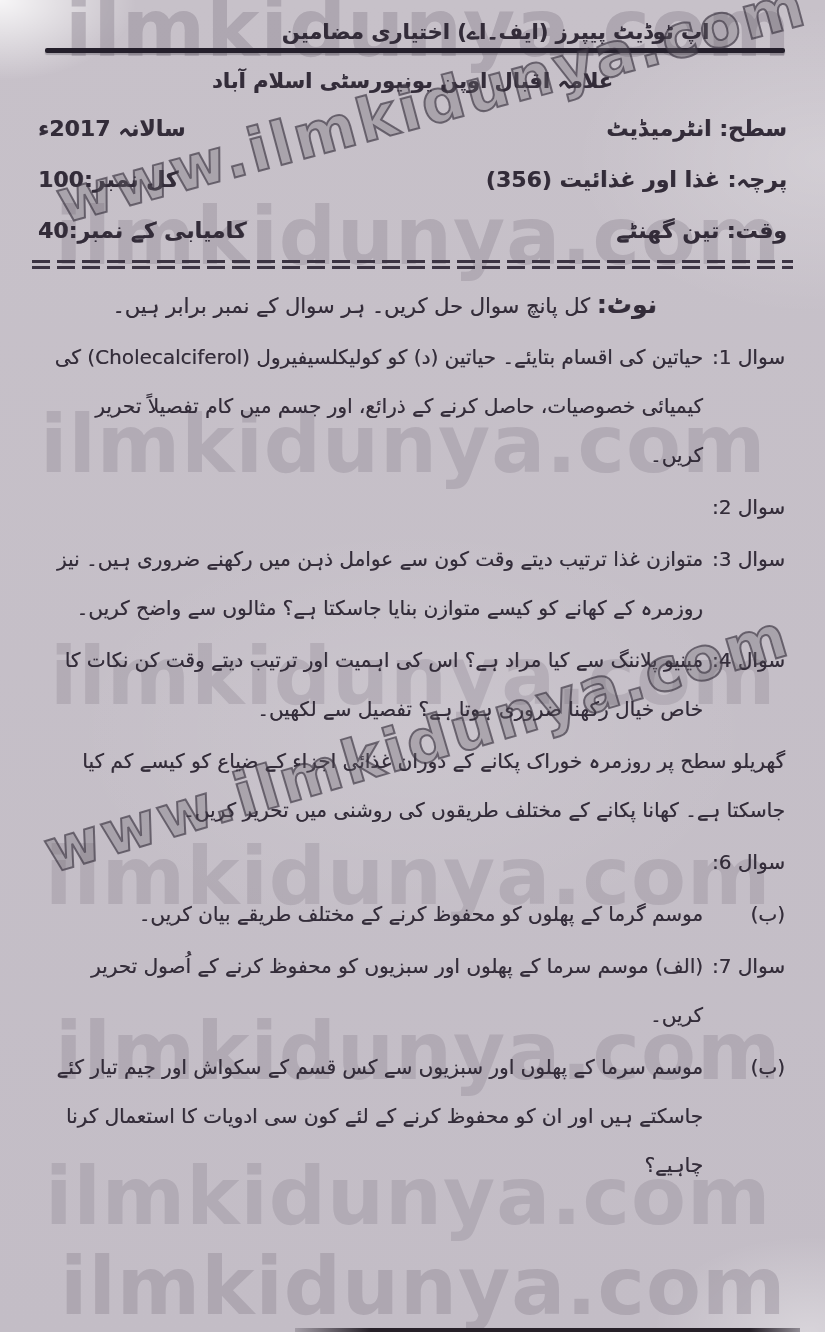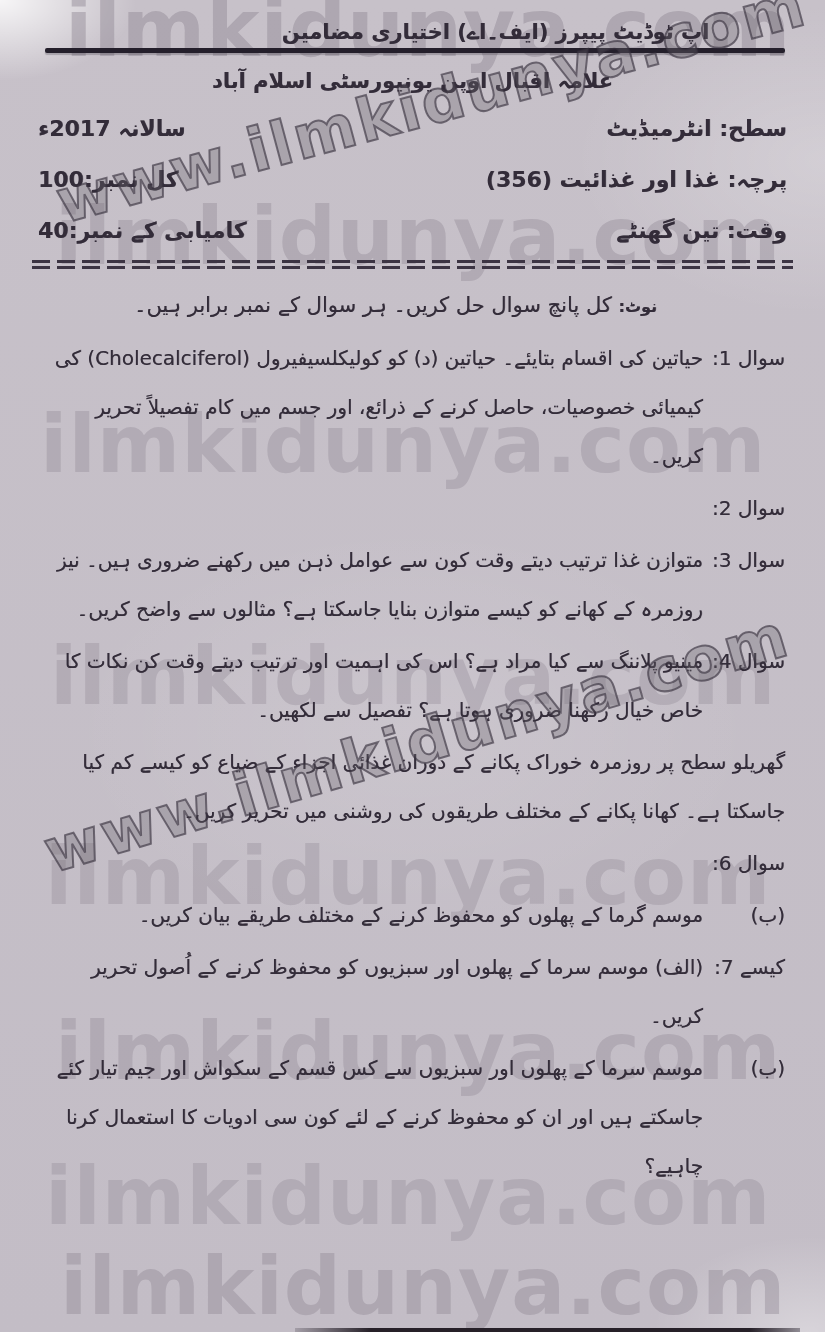--- a/index.html
+++ b/index.html
@@ -95,21 +95,21 @@
     background-size: 100% 3px, 100% 3px;
     background-position: 0 0, 0 6px;
     background-repeat: no-repeat;
   }
   .note-line {
     margin: 12px 0 0 0;
     padding: 0 168px 0 40px;
     font-size: 21px;
     line-height: 46px;
   }
-  .note-label { font-size: 16px; font-weight: bold; }
+  .note-label { font-size: 25px; font-weight: bold; }
   .questions { margin: 4px 40px 0 40px; }
   .q {
     display: flex;
     gap: 8px;
     font-size: 20px;
     line-height: 49px;
     margin-bottom: 3px;
   }
   .q-num { flex: 0 0 74px; white-space: nowrap; }
   .q-text { flex: 1 1 auto; }
@@ -194,21 +194,21 @@
   <div class="q">
     <span class="q-num">سوال 6:</span>
   </div>
 
   <div class="q">
     <span class="q-num">(ب)</span>
     <span class="q-text">موسم گرما کے پھلوں کو محفوظ کرنے کے مختلف طریقے بیان کریں۔</span>
   </div>
 
   <div class="q">
-    <span class="q-num">کیسے 7:</span>
+    <span class="q-num">سوال 7:</span>
     <span class="q-text">(الف) موسم سرما کے پھلوں اور سبزیوں کو محفوظ کرنے کے اُصول تحریر کریں۔</span>
   </div>
 
   <div class="q">
     <span class="q-num">(ب)</span>
     <span class="q-text">موسم سرما کے پھلوں اور سبزیوں سے کس قسم کے سکواش اور جیم تیار کئے جاسکتے ہیں اور ان کو محفوظ کرنے کے لئے کون سی ادویات کا استعمال کرنا چاہیے؟</span>
   </div>
 
 </div>
   </div>

